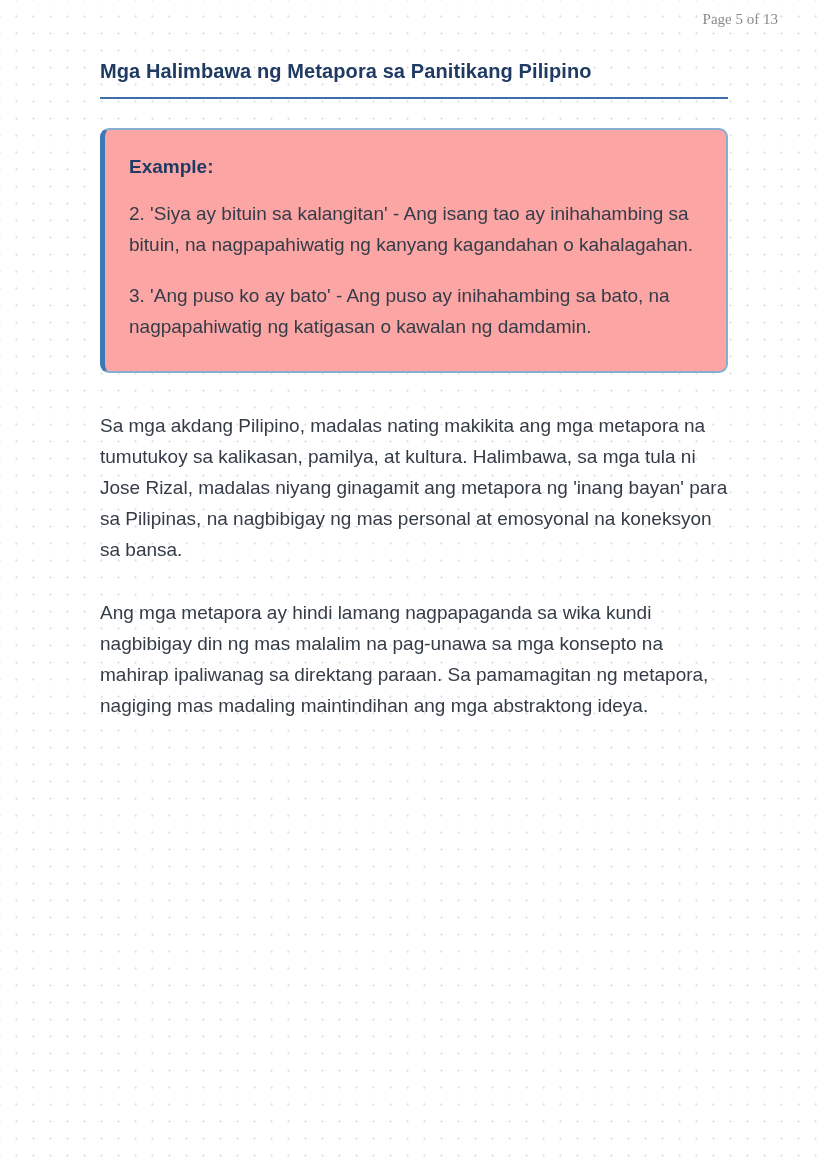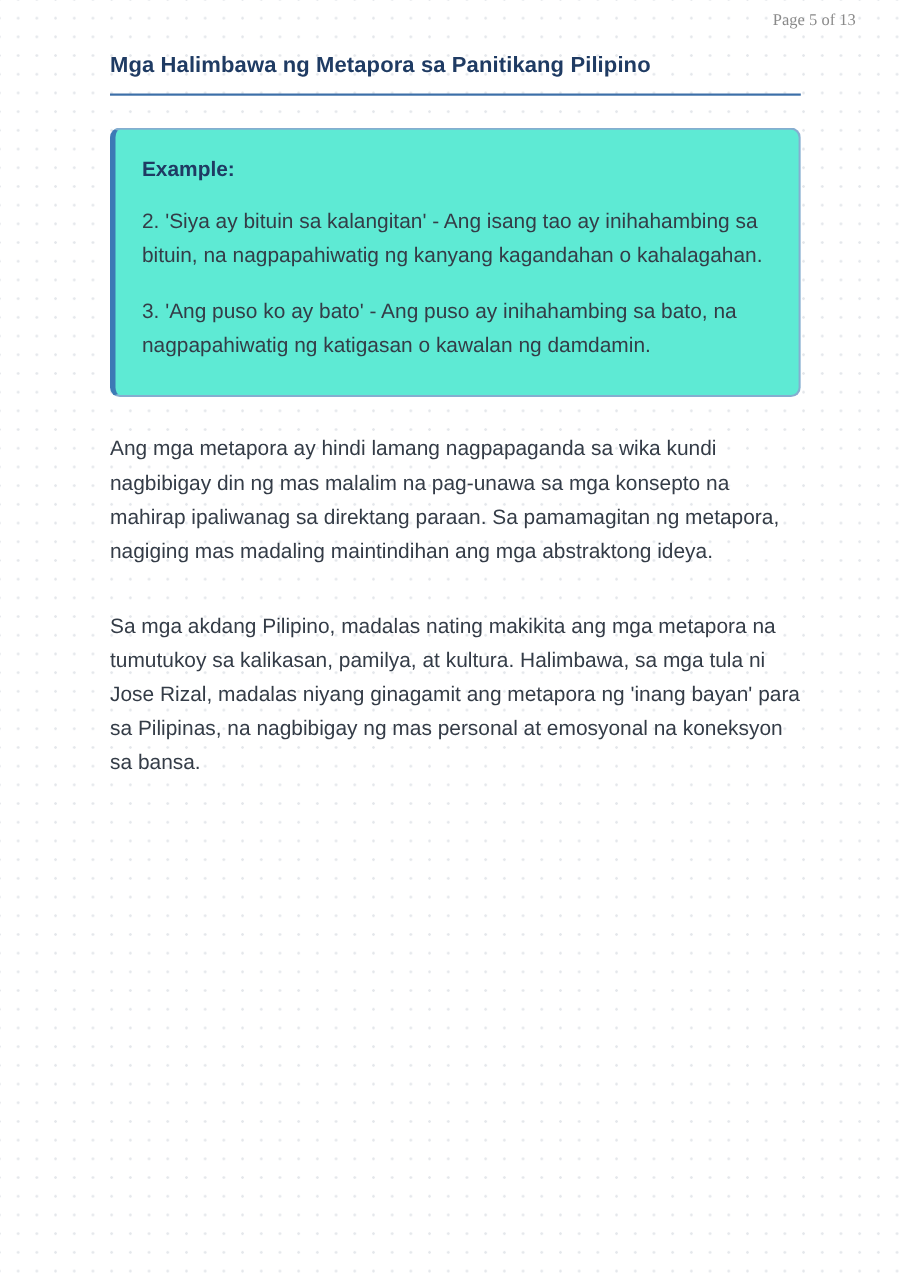--- a/index.html
+++ b/index.html
@@ -25,31 +25,31 @@
   }
   .page{
     width:828px;height:1171px;position:relative;
   }
   .page-indicator{
     position:absolute;top:11px;right:50px;
     font-family:"Liberation Serif","DejaVu Serif",serif;
     font-size:15px;color:var(--c-pagenum);
   }
   .content{
-    position:absolute;left:100px;right:100px;top:48px;
+    position:absolute;left:100px;right:100px;top:60px;
   }
   .doc-title{
     font-size:20px;font-weight:bold;color:var(--c-heading);
     letter-spacing:.1px;
     padding-bottom:14px;
     border-bottom:2px solid var(--c-underline);
   }
   .example-box{
     margin-top:29px;
-    background:#5eead4;
+    background:#fca5a5;
     border:2px solid var(--c-box-border);
     border-left:5px solid var(--c-box-accent);
     border-radius:9px;
     padding:26px 26px 26px 24px;
   }
   .example-label{
     font-size:19px;font-weight:bold;color:var(--c-heading);
     margin-bottom:20px;
   }
   .example-item{
@@ -80,20 +80,20 @@
   <div class="content">
 
     <h1 class="doc-title">Mga Halimbawa ng Metapora sa Panitikang Pilipino</h1>
 
     <div class="example-box">
       <div class="example-label">Example:</div>
       <div class="example-item">2. 'Siya ay bituin sa kalangitan' - Ang isang tao ay inihahambing sa bituin, na nagpapahiwatig ng kanyang kagandahan o kahalagahan.</div>
       <div class="example-item">3. 'Ang puso ko ay bato' - Ang puso ay inihahambing sa bato, na nagpapahiwatig ng katigasan o kawalan ng damdamin.</div>
     </div>
 
+    <p class="body-paragraph first">Sa mga akdang Pilipino, madalas nating makikita ang mga metapora na tumutukoy sa kalikasan, pamilya, at kultura. Halimbawa, sa mga tula ni Jose Rizal, madalas niyang ginagamit ang metapora ng 'inang bayan' para sa Pilipinas, na nagbibigay ng mas personal at emosyonal na koneksyon sa bansa.</p>
+
     <p class="body-paragraph">Ang mga metapora ay hindi lamang nagpapaganda sa wika kundi nagbibigay din ng mas malalim na pag-unawa sa mga konsepto na mahirap ipaliwanag sa direktang paraan. Sa pamamagitan ng metapora, nagiging mas madaling maintindihan ang mga abstraktong ideya.</p>
-
-    <p class="body-paragraph first">Sa mga akdang Pilipino, madalas nating makikita ang mga metapora na tumutukoy sa kalikasan, pamilya, at kultura. Halimbawa, sa mga tula ni Jose Rizal, madalas niyang ginagamit ang metapora ng 'inang bayan' para sa Pilipinas, na nagbibigay ng mas personal at emosyonal na koneksyon sa bansa.</p>
 
   </div>
 
 
 </div>
 
 </body></html>

